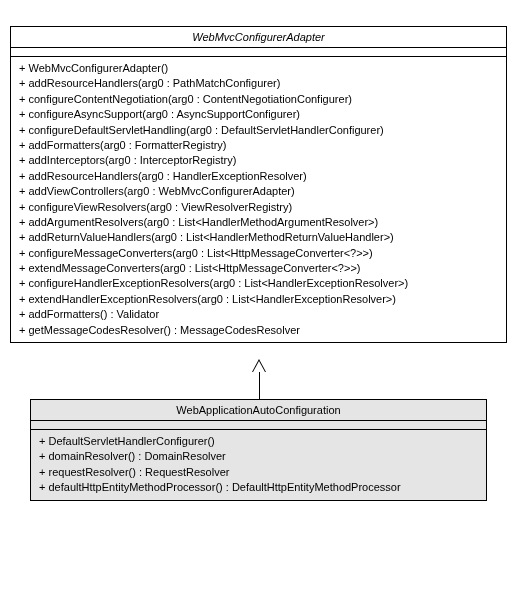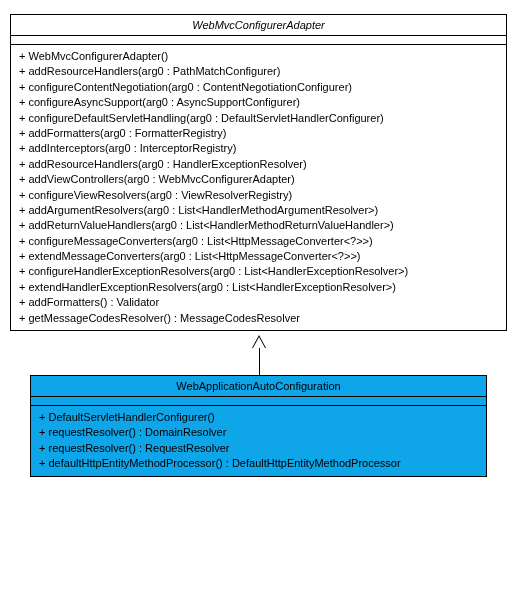--- a/index.html
+++ b/index.html
@@ -1,22 +1,22 @@
 <!DOCTYPE html>
 <html><head>
 <meta charset="utf-8">
 <style>
 body{margin:0;padding:10px;font-family:Arial,sans-serif;font-size:11px;background:#fff}
-.uml-box{border:1px solid #000;margin:4px auto}
+.uml-box{border:1px solid #000;margin:16px auto}
 .uml-title{text-align:center;padding:4px;border-bottom:1px solid #000;font-weight:normal}
 .uml-title.italic{font-style:italic}
 .uml-attrs{border-bottom:1px solid #000;min-height:8px}
 .uml-methods{padding:4px 8px;line-height:1.4}
 .box1{width:495px;background:#fff}
-.box2{width:455px;background:#0ea5e9;margin-top:40px;margin-left:20px}
+.box2{width:455px;background:#e5e5e5;margin-top:40px;margin-left:20px}
 .arrow-container{position:relative;height:40px;width:495px;margin:0 auto}
 .arrow-line{position:absolute;left:248px;top:13px;width:1px;height:27px;background:#000}
 .arrow-head{position:absolute;left:241px;top:0;width:0;height:0;border-left:7px solid transparent;border-right:7px solid transparent;border-bottom:13px solid #000}
 .arrow-head-inner{position:absolute;left:242px;top:2px;width:0;height:0;border-left:6px solid transparent;border-right:6px solid transparent;border-bottom:11px solid #fff}
 .method-line{white-space:nowrap}
 </style>
 </head>
 <body>
 
 <div class="uml-box box1">
@@ -48,17 +48,17 @@
   <div class="arrow-head"></div>
   <div class="arrow-head-inner"></div>
   <div class="arrow-line"></div>
 </div>
 
 <div class="uml-box box2" style="margin-top:0">
   <div class="uml-title">WebApplicationAutoConfiguration</div>
   <div class="uml-attrs"></div>
   <div class="uml-methods">
     <div class="method-line">+ DefaultServletHandlerConfigurer()</div>
-    <div class="method-line">+ requestResolver() : DomainResolver</div>
+    <div class="method-line">+ domainResolver() : DomainResolver</div>
     <div class="method-line">+ requestResolver() : RequestResolver</div>
     <div class="method-line">+ defaultHttpEntityMethodProcessor() : DefaultHttpEntityMethodProcessor</div>
   </div>
 </div>
 
 </body></html>

